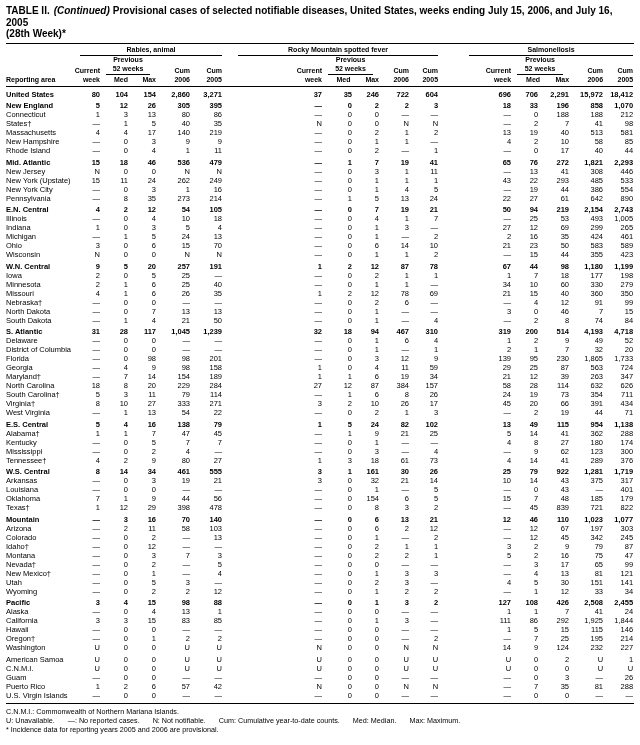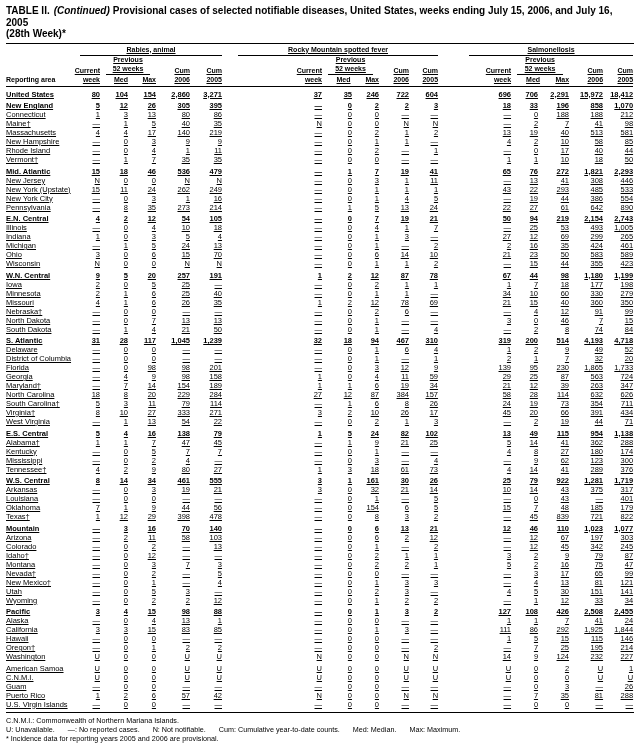--- a/index.html
+++ b/index.html
@@ -4,21 +4,21 @@
 <style>
   html,body{margin:0;padding:0;background:#fff;}
   body{width:640px;height:745px;color:#000;font-family:"Liberation Sans",sans-serif;overflow:hidden;}
   .page{padding:5px 6px 0 6px;}
   
   .title{font-size:10px;font-weight:bold;line-height:11.5px;letter-spacing:0;}
   .title .cont{font-style:italic;margin:0 3px;}
   .title .lbl{margin-right:1px;margin-top:17px;}
   .title-rule{border:0;border-top:1.5px solid #000;margin:3px 0 0 0;}
   
-  table{border-collapse:collapse;table-layout:fixed;width:627px;margin-top:2px;text-decoration:underline;}
+  table{border-collapse:collapse;table-layout:fixed;width:627px;margin-top:2px;}
   th,td{padding:0;white-space:nowrap;vertical-align:bottom;font-weight:normal;}
   thead th{font-weight:bold;font-size:7px;line-height:8.5px;}
   .grp-name{text-align:center;}
   .grp-name .gline{border-bottom:1px solid #000;padding-bottom:1px;}
   .grp-name.g1 .gline{margin-left:2px;}
   .grp-name.g2 .gline{margin-left:16px;}
   .grp-name.g3 .gline{margin-left:31px;}
   .hdr2 th{border-bottom:1px solid #000;padding-bottom:2px;}
   .area-cw{position:relative;text-align:right;}
   .area-cw .reporting{position:absolute;left:0;bottom:2px;text-align:left;}
@@ -196,21 +196,21 @@
     <td class="num">0</td>
     <td class="num">—</td>
     <td class="num">—</td>
     <td class="num">—</td>
     <td class="num">0</td>
     <td class="num">188</td>
     <td class="num">188</td>
     <td class="num">212</td>
   </tr>
         <tr>
-    <th class="area">Maine†</th>
+    <th class="area">States†</th>
     <td class="num">—</td>
     <td class="num">1</td>
     <td class="num">5</td>
     <td class="num">40</td>
     <td class="num">35</td>
     <td class="num">N</td>
     <td class="num">0</td>
     <td class="num">0</td>
     <td class="num">N</td>
     <td class="num">N</td>
@@ -266,38 +266,20 @@
     <td class="num">—</td>
     <td class="num">0</td>
     <td class="num">2</td>
     <td class="num">—</td>
     <td class="num">1</td>
     <td class="num">—</td>
     <td class="num">0</td>
     <td class="num">17</td>
     <td class="num">40</td>
     <td class="num">44</td>
-  </tr>
-        <tr>
-    <th class="area">Vermont†</th>
-    <td class="num">—</td>
-    <td class="num">1</td>
-    <td class="num">7</td>
-    <td class="num">35</td>
-    <td class="num">35</td>
-    <td class="num">—</td>
-    <td class="num">0</td>
-    <td class="num">0</td>
-    <td class="num">—</td>
-    <td class="num">—</td>
-    <td class="num">1</td>
-    <td class="num">1</td>
-    <td class="num">10</td>
-    <td class="num">18</td>
-    <td class="num">50</td>
   </tr>
         <tr class="sec-start bold">
     <th class="area">Mid. Atlantic</th>
     <td class="num">15</td>
     <td class="num">18</td>
     <td class="num">46</td>
     <td class="num">536</td>
     <td class="num">479</td>
     <td class="num">—</td>
     <td class="num">1</td>

